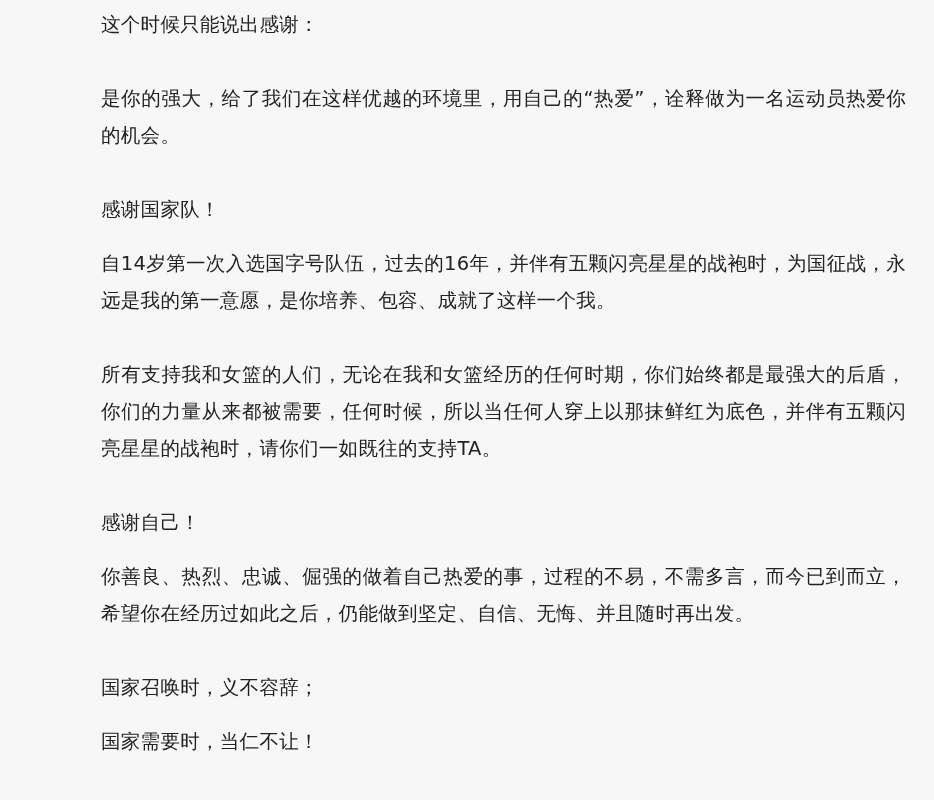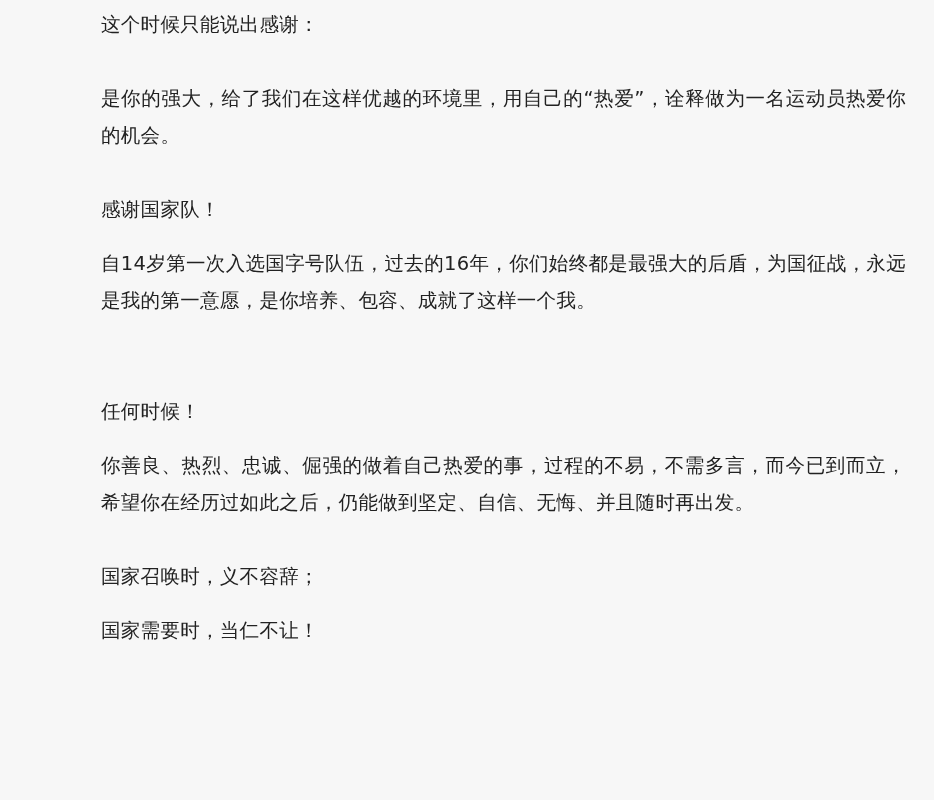--- a/index.html
+++ b/index.html
@@ -48,28 +48,29 @@
 
     <p class="para">这个时候只能说出感谢：</p>
 
     <div class="spacer"></div>
 
     <p class="para">是你的强大，给了我们在这样优越的环境里，用自己的“热爱”，诠释做为一名运动员热爱你的机会。</p>
 
     <div class="spacer"></div>
 
     <p class="para">感谢国家队！</p>
-    <p class="para">自14岁第一次入选国字号队伍，过去的16年，你们始终都是最强大的后盾，为国征战，永远是我的第一意愿，是你培养、包容、成就了这样一个我。</p>
+    <p class="para">自14岁第一次入选国字号队伍，过去的16年，并伴有五颗闪亮星星的战袍时，为国征战，永远是我的第一意愿，是你培养、包容、成就了这样一个我。</p>
 
     <div class="spacer"></div>
 
+    <p class="para">所有支持我和女篮的人们，无论在我和女篮经历的任何时期，你们始终都是最强大的后盾，你们的力量从来都被需要，任何时候，所以当任何人穿上以那抹鲜红为底色，并伴有五颗闪亮星星的战袍时，请你们一如既往的支持TA。</p>
 
     <div class="spacer"></div>
 
-    <p class="para">任何时候！</p>
+    <p class="para">感谢自己！</p>
     <p class="para">你善良、热烈、忠诚、倔强的做着自己热爱的事，过程的不易，不需多言，而今已到而立，希望你在经历过如此之后，仍能做到坚定、自信、无悔、并且随时再出发。</p>
 
     <div class="spacer"></div>
 
     <p class="para">国家召唤时，义不容辞；</p>
     <p class="para">国家需要时，当仁不让！</p>
 
   </div>
 </div>
 

